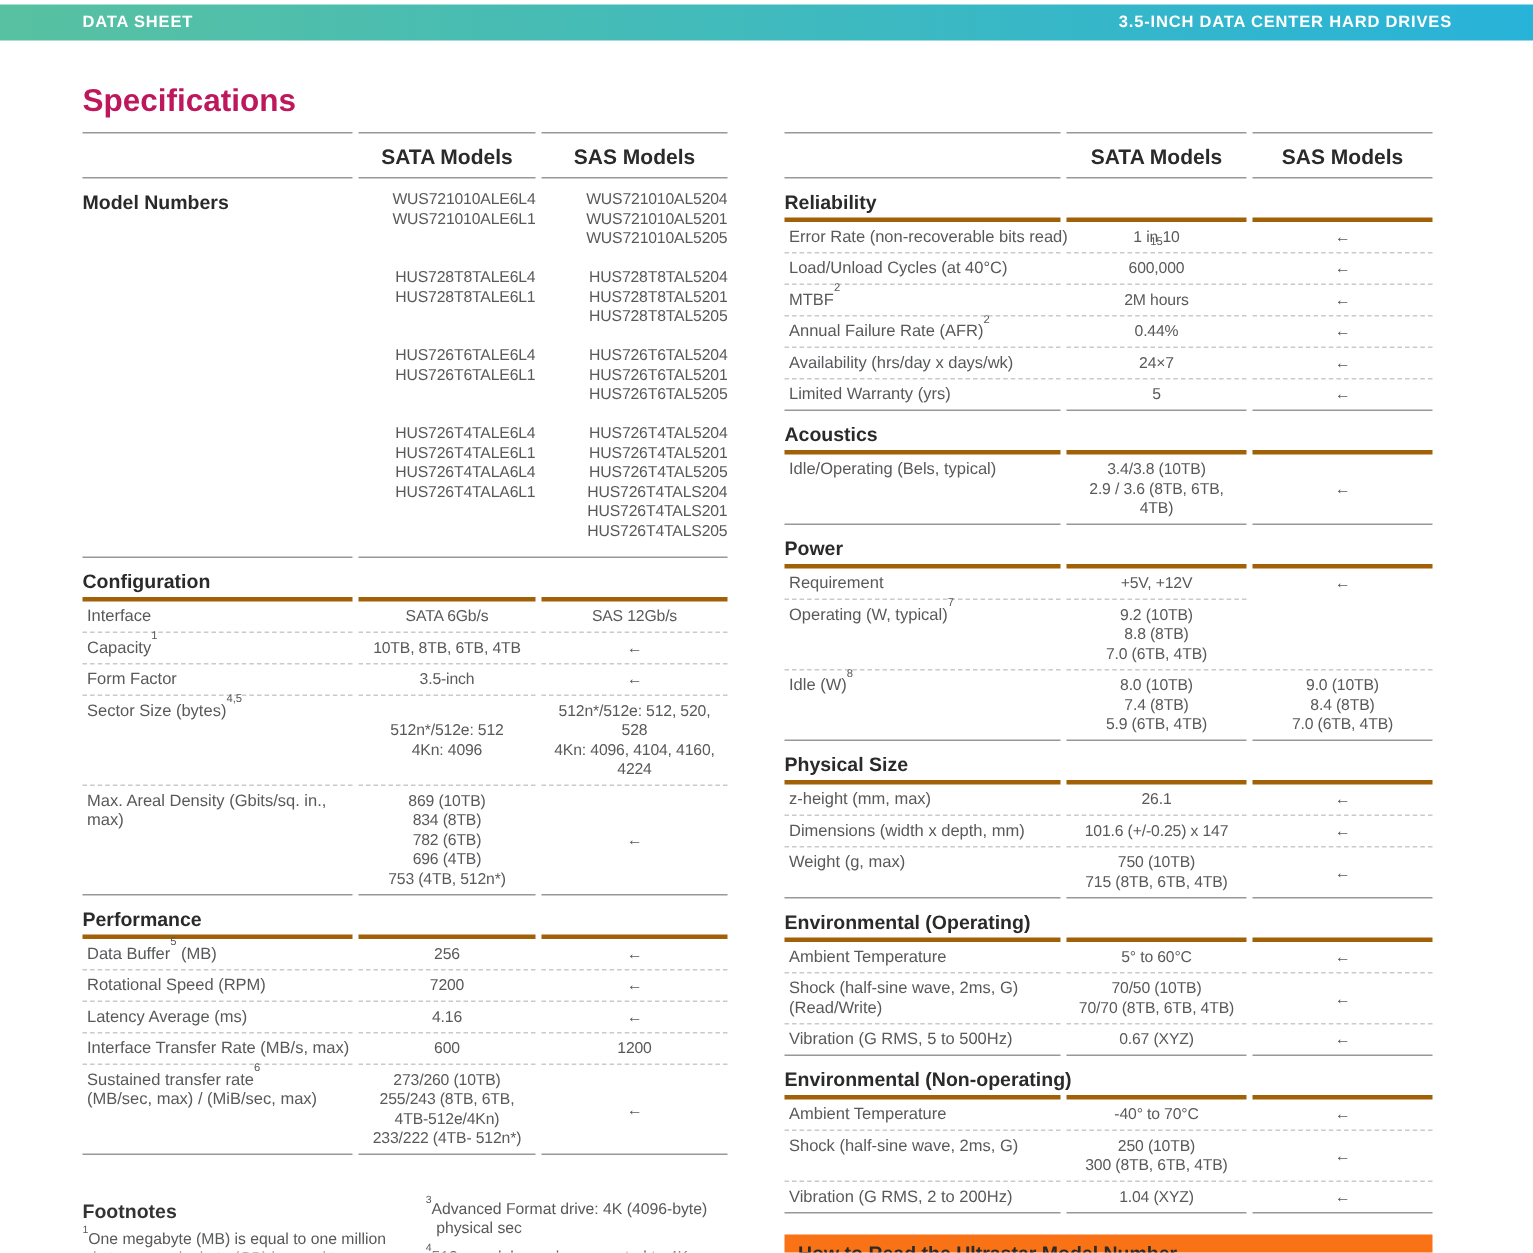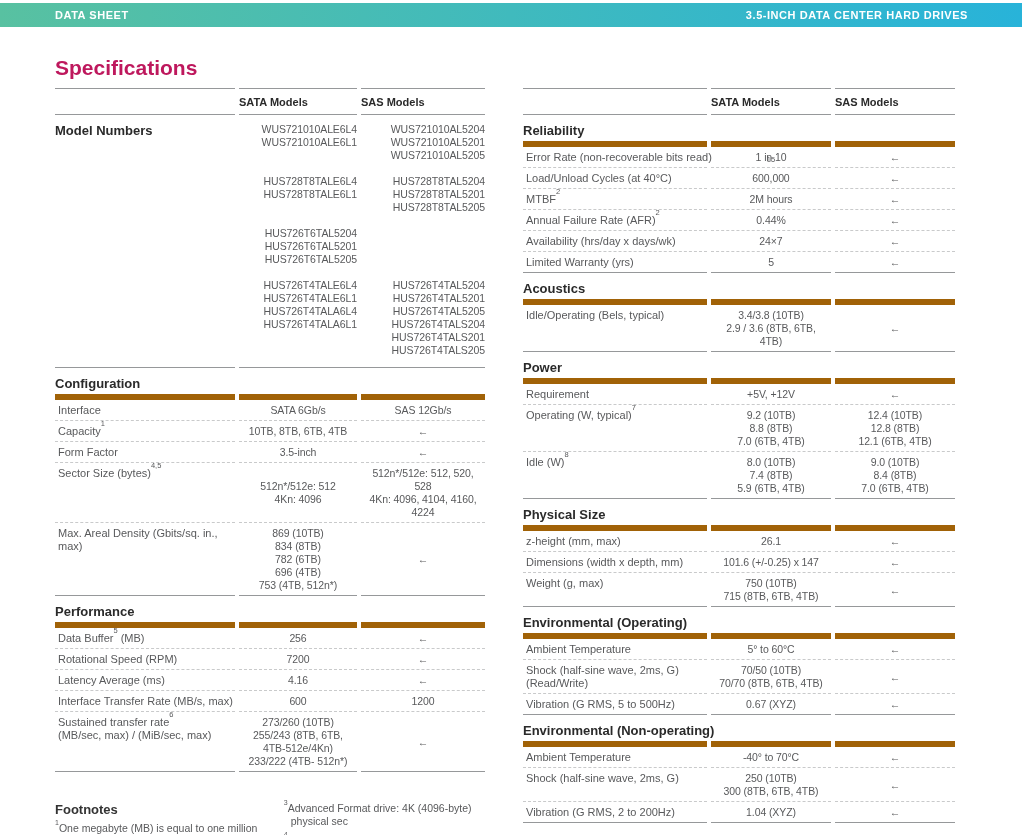--- a/index.html
+++ b/index.html
@@ -9,22 +9,22 @@
           background:linear-gradient(90deg,#58c1a1 0%,#28b3d9 100%);
           display:flex;align-items:center;justify-content:space-between;padding:0 54px 0 55px;}
   .banner-text{color:#fff;font-size:11px;font-weight:bold;letter-spacing:.05em;}
   .page-title{position:absolute;left:55px;top:56px;font-size:21px;font-weight:bold;color:#be185d;}
   .col{position:absolute;top:88px;}
   #colL{left:55px;width:434px;--c1:180px;--c2:118px;--c3:124px;}
   #colR{left:523px;width:432px;--c1:184px;--c2:120px;--c3:120px;}
   .grid3{display:grid;grid-template-columns:var(--c1) var(--c2) var(--c3);column-gap:4px;}
   .grid2{display:grid;grid-template-columns:var(--c2) var(--c3);column-gap:4px;}
   .thead>div{border-top:1px solid #96989a;border-bottom:1px solid #96989a;padding:7px 0 6px;}
-  .ch{font-size:11px;font-weight:bold;color:#2a2a2a;}
-  .sec-head>div{border-bottom:6px solid #a16207;padding:8px 0 3px;}
+  .ch{font-size:14px;font-weight:bold;color:#2a2a2a;text-align:center;}
+  .sec-head>div{border-bottom:3px solid #a16207;padding:8px 0 3px;}
   .sec-title{font-size:13px;font-weight:bold;color:#2a2a2a;white-space:nowrap;padding-left:1px;}
   .row>div{padding:4px 2px 3px;}
   .rows .row+.row>div{border-top:1px dashed #c9cacb;}
   .rows .row:last-child>div{border-bottom:1px solid #96989a;}
   .lab{font-size:11px;line-height:13px;color:#58595b;padding-left:3px !important;}
   .lab.nw{white-space:nowrap;}
   .lab.ml{white-space:pre-line;}
   .val{font-size:10.5px;line-height:13px;color:#58595b;text-align:center;white-space:pre-line;
        letter-spacing:-.1px;display:flex;flex-direction:column;justify-content:center;}
   sup{font-size:7.5px;line-height:0;position:relative;top:-4px;letter-spacing:0;}
@@ -83,20 +83,24 @@
             <div class="mn-line">HUS728T8TALE6L1</div>
           </div>
           <div class="mn-col">
             <div class="mn-line">HUS728T8TAL5204</div>
             <div class="mn-line">HUS728T8TAL5201</div>
             <div class="mn-line">HUS728T8TAL5205</div>
           </div>
         </div>
         <div class="grid2 mn-group">
           <div class="mn-col">
+            <div class="mn-line">HUS726T6TALE6L4</div>
+            <div class="mn-line">HUS726T6TALE6L1</div>
+          </div>
+          <div class="mn-col">
             <div class="mn-line">HUS726T6TAL5204</div>
             <div class="mn-line">HUS726T6TAL5201</div>
             <div class="mn-line">HUS726T6TAL5205</div>
           </div>
         </div>
         <div class="grid2 mn-group">
           <div class="mn-col">
             <div class="mn-line">HUS726T4TALE6L4</div>
             <div class="mn-line">HUS726T4TALE6L1</div>
             <div class="mn-line">HUS726T4TALA6L4</div>
@@ -267,23 +271,20 @@
       <div class="row grid3">
         <div class="lab nw"><span>Requirement</span></div>
         <div class="val"><span>+5V, +12V</span></div>
         <div class="val"><span>←</span></div>
       </div>
       <div class="row grid3">
         <div class="lab nw"><span>Operating (W, typical)</span><sup>7</sup></div>
         <div class="val"><span>9.2 (10TB)
 8.8 (8TB)
 7.0 (6TB, 4TB)</span></div>
-        <div class="val"><span>12.4 (10TB)
-12.8 (8TB)
-12.1 (6TB, 4TB)</span></div>
       </div>
       <div class="row grid3">
         <div class="lab nw"><span>Idle (W)</span><sup>8</sup></div>
         <div class="val"><span>8.0 (10TB)
 7.4 (8TB)
 5.9 (6TB, 4TB)</span></div>
         <div class="val"><span>9.0 (10TB)
 8.4 (8TB)
 7.0 (6TB, 4TB)</span></div>
       </div>

